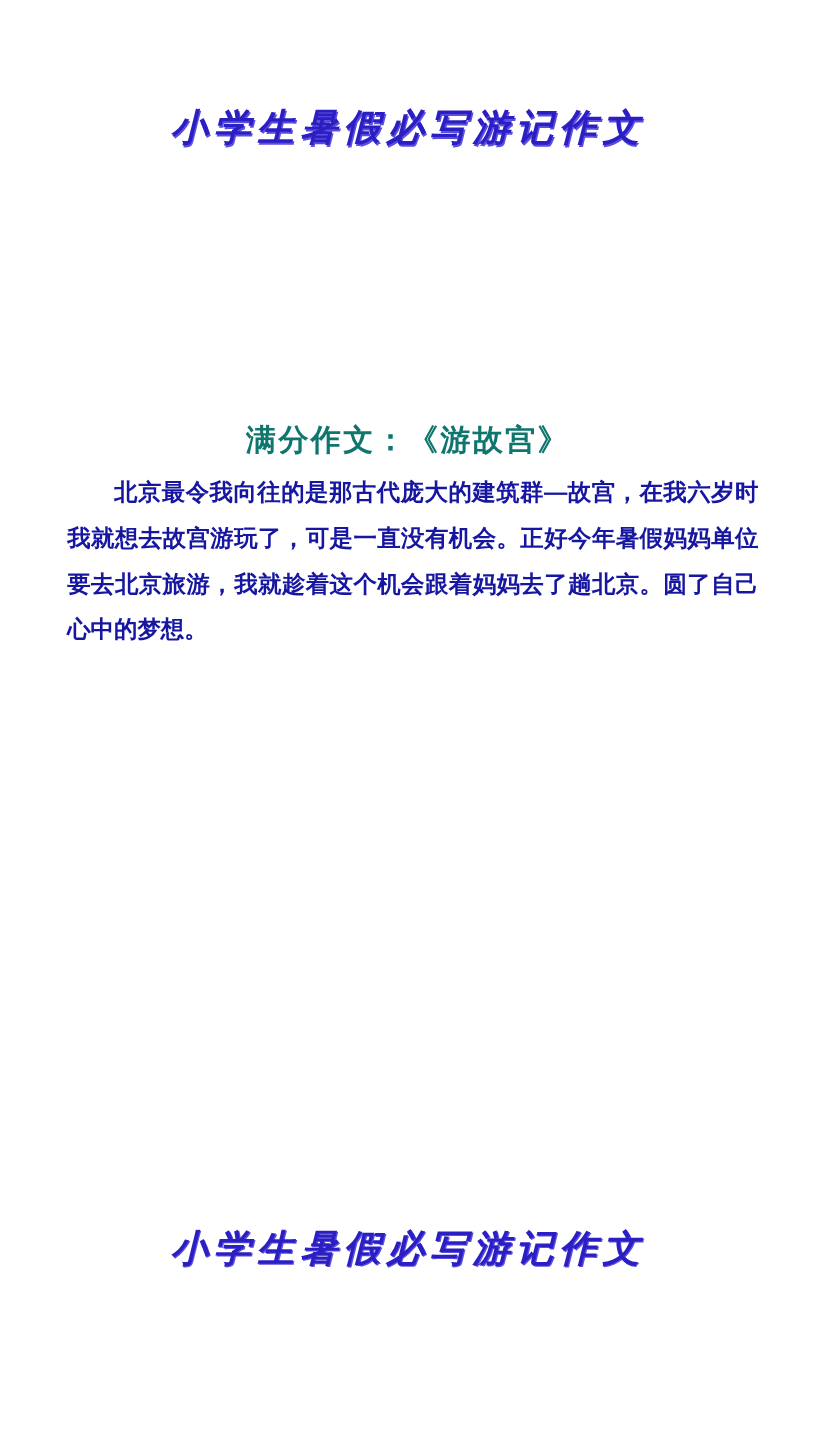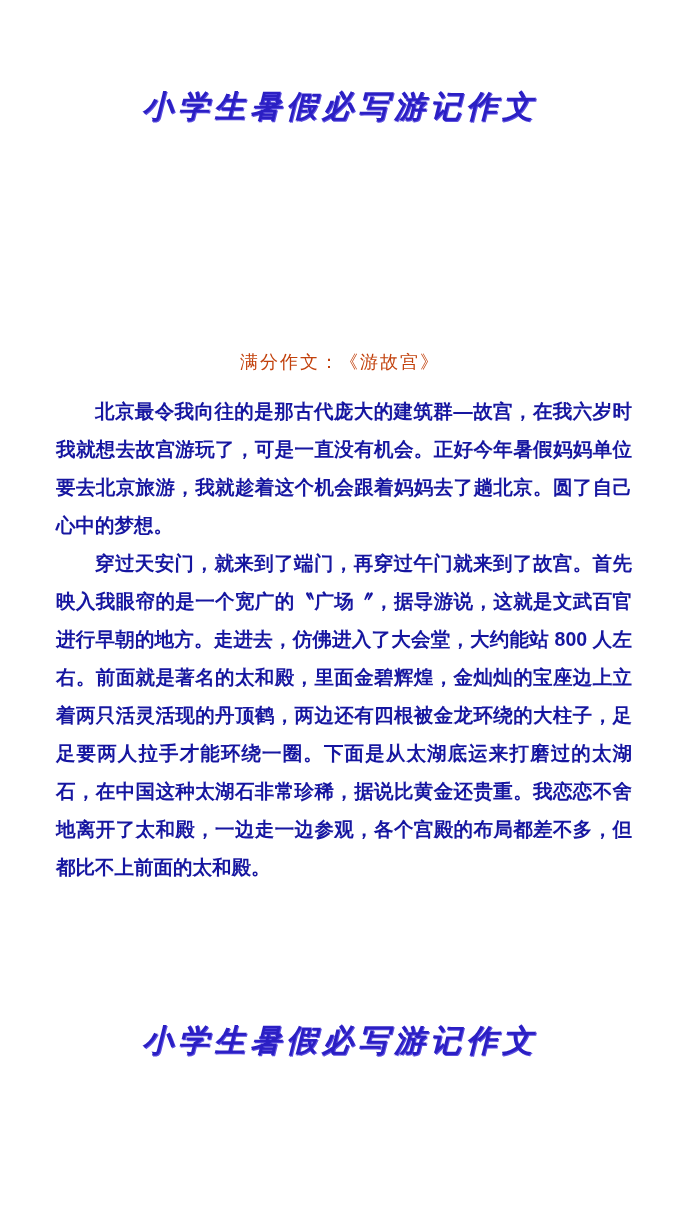--- a/index.html
+++ b/index.html
@@ -47,24 +47,24 @@
   }
 
   
   .article-title {
     position: absolute;
     top: 350px;
     left: 0;
     width: 680px;
     text-align: center;
     font-family: "DejaVu Sans", "Liberation Sans", sans-serif;
-    font-weight: normal;
-    font-size: 18px;
+    font-weight: bold;
+    font-size: 25px;
     letter-spacing: 2px;
-    color: #c2410c;
+    color: #0f766e;
     white-space: nowrap;
   }
 
   
   .article-body {
     position: absolute;
     top: 392px;
     left: 56px;
     width: 576px;
     font-size: 19.5px;
@@ -85,18 +85,17 @@
 <body>
 
 <div class="page">
 
   <div class="banner banner-top">小学生暑假必写游记作文</div>
 
   <div class="article-title">满分作文：《游故宫》</div>
 
   <div class="article-body">
     <p>北京最令我向往的是那古代庞大的建筑群—故宫，在我六岁时我就想去故宫游玩了，可是一直没有机会。正好今年暑假妈妈单位要去北京旅游，我就趁着这个机会跟着妈妈去了趟北京。圆了自己心中的梦想。</p>
-    <p>穿过天安门，就来到了端门，再穿过午门就来到了故宫。首先映入我眼帘的是一个宽广的〝广场〞，据导游说，这就是文武百官进行早朝的地方。走进去，仿佛进入了大会堂，大约能站 800 人左右。前面就是著名的太和殿，里面金碧辉煌，金灿灿的宝座边上立着两只活灵活现的丹顶鹤，两边还有四根被金龙环绕的大柱子，足足要两人拉手才能环绕一圈。下面是从太湖底运来打磨过的太湖石，在中国这种太湖石非常珍稀，据说比黄金还贵重。我恋恋不舍地离开了太和殿，一边走一边参观，各个宫殿的布局都差不多，但都比不上前面的太和殿。</p>
   </div>
 
   <div class="banner banner-bottom">小学生暑假必写游记作文</div>
 
 </div>
 
 </body></html>

